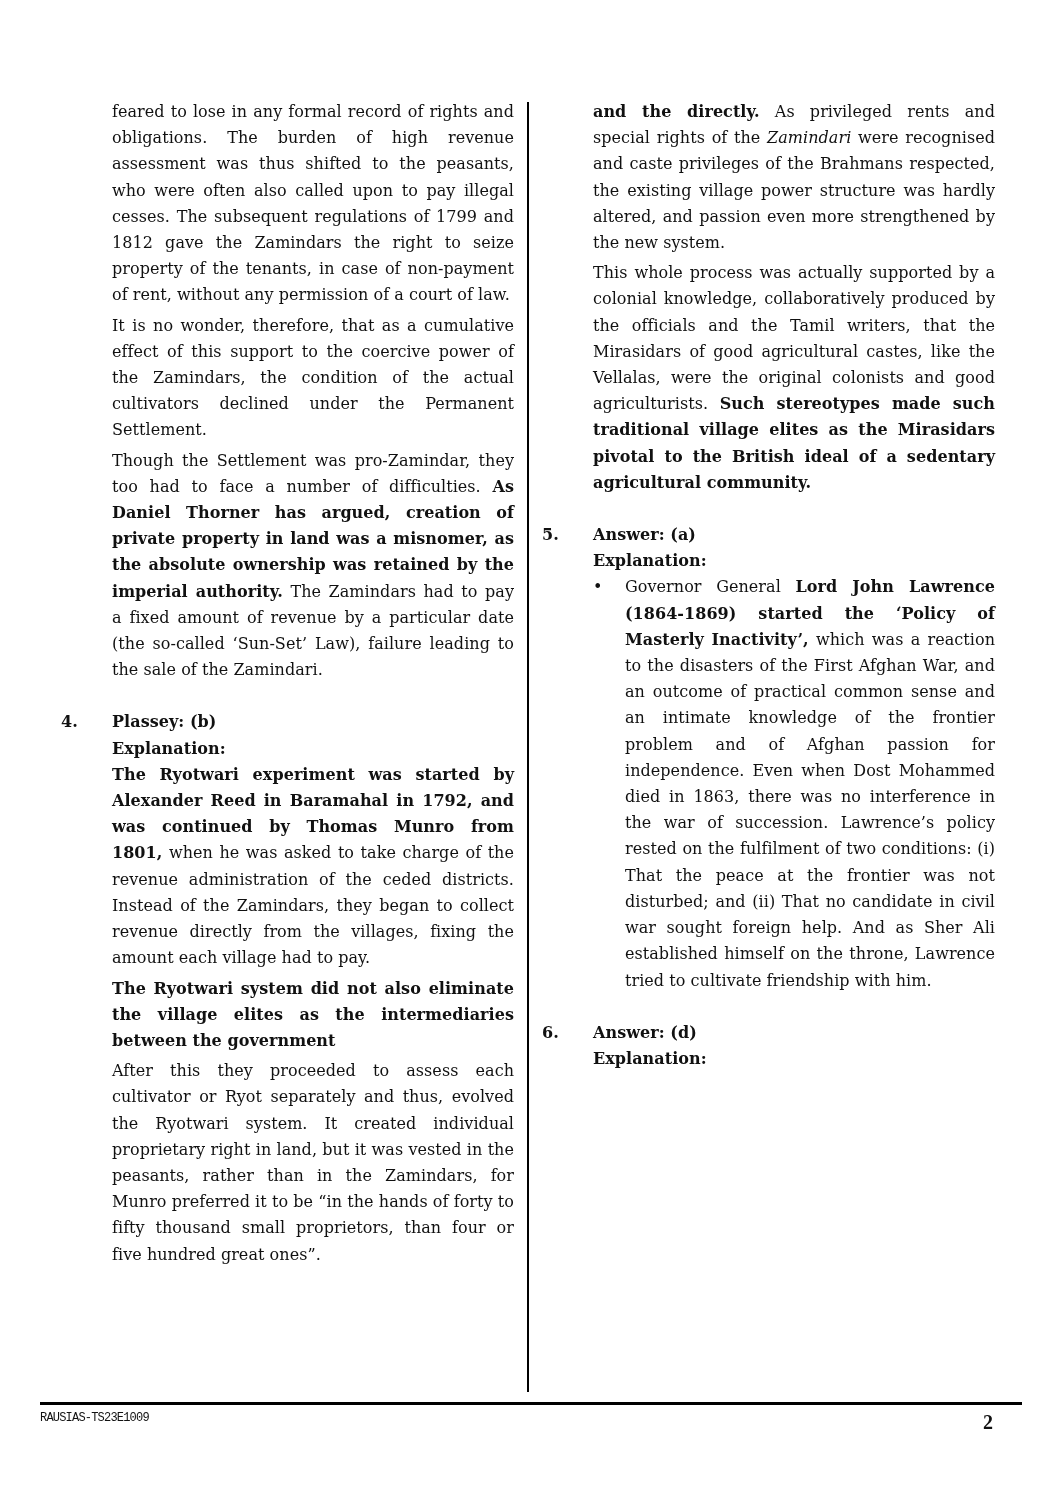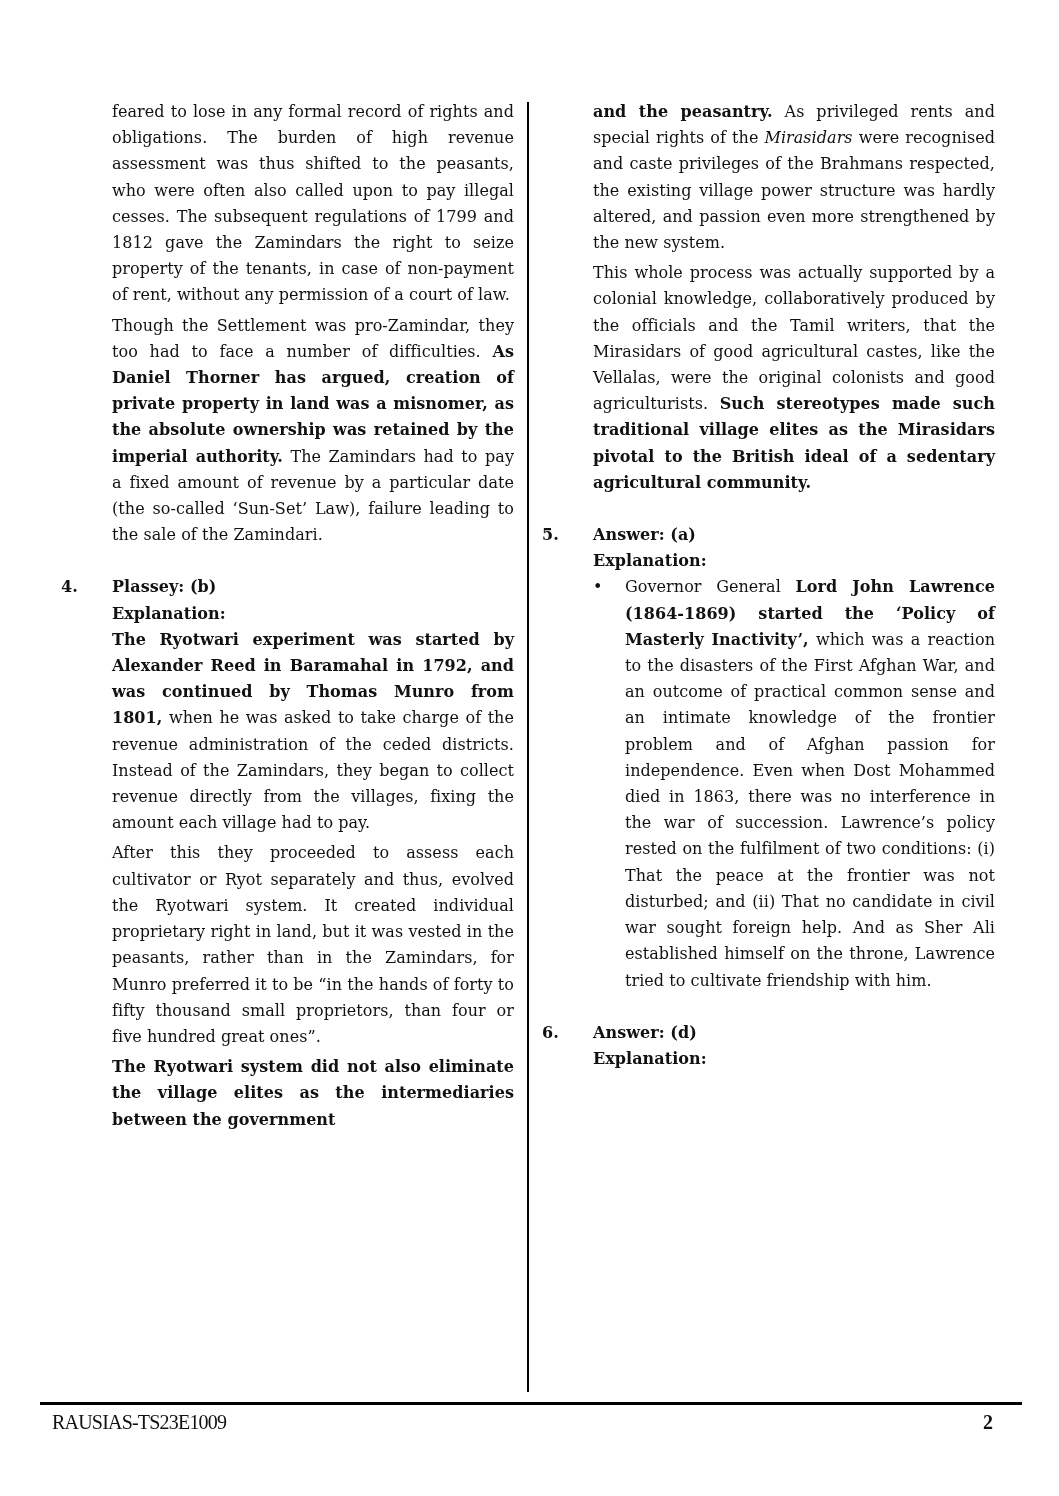--- a/index.html
+++ b/index.html
@@ -20,55 +20,56 @@
   p { margin: 0 0 4px 0; }
   b { font-weight: bold; }
   .qhead { position: relative; margin-top: 26px; }
   .qnum { position: absolute; left: -51px; font-weight: bold; }
   .bullet-wrap { position: relative; padding-left: 32px; }
   .bullet { position: absolute; left: 0; top: 0; }
   .footer-rule {
     position: absolute; left: 40px; width: 982px; top: 1402px; height: 3px; background: #000;
   }
   .footer-id {
-    position: absolute; left: 52px; top: 1411px; font-family: Liberation Serif, serif;
-    font-size: 20px; letter-spacing: -0.8px;
+    position: absolute; left: 40px; top: 1411px; font-family: Liberation Mono, monospace;
+    font-size: 12px; letter-spacing: -0.8px;
   }
   .footer-page {
     position: absolute; right: 66px; top: 1411px; font-family: "Liberation Serif", serif;
     font-size: 20px; font-weight: bold;
   }
   .tight { margin-bottom: 0; }
 </style>
 </head>
 <body>
 
 <div class="col col-left">
   <p>feared to lose in any formal record of rights and obligations. The burden of high revenue assessment was thus shifted to the peasants, who were often also called upon to pay illegal cesses. The subsequent regulations of 1799 and 1812 gave the Zamindars the right to seize property of the tenants, in case of non-payment of rent, without any permission of a court of law.</p>
+  <p>It is no wonder, therefore, that as a cumulative effect of this support to the coercive power of the Zamindars, the condition of the actual cultivators declined under the Permanent Settlement.</p>
   <p>
     <span>Though the Settlement was pro-Zamindar, they too had to face a number of difficulties. </span><b>As Daniel Thorner has argued, creation of private property in land was a misnomer, as the absolute ownership was retained by the imperial authority.</b><span> The Zamindars had to pay a fixed amount of revenue by a particular date (the so-called ‘Sun-Set’ Law), failure leading to the sale of the Zamindari.</span>
   </p>
 
   <div class="qhead">
     <span class="qnum">4.</span>
     <p class="tight"><b>Plassey: (b)</b></p>
   </div>
   <p class="tight"><b>Explanation:</b></p>
   <p>
     <b>The Ryotwari experiment was started by Alexander Reed in Baramahal in 1792, and was continued by Thomas Munro from 1801,</b><span> when he was asked to take charge of the revenue administration of the ceded districts. Instead of the Zamindars, they began to collect revenue directly from the villages, fixing the amount each village had to pay.</span>
   </p>
+  <p><b>The Ryotwari system did not also eliminate the village elites as the intermediaries between the government</b></p>
   <p>After this they proceeded to assess each cultivator or Ryot separately and thus, evolved the Ryotwari system. It created individual proprietary right in land, but it was vested in the peasants, rather than in the Zamindars, for Munro preferred it to be “in the hands of forty to fifty thousand small proprietors, than four or five hundred great ones”.</p>
-  <p><b>The Ryotwari system did not also eliminate the village elites as the intermediaries between the government</b></p>
 </div>
 
 <div class="divider"></div>
 
 <div class="col col-right">
   <p>
-    <b>and the peasantry.</b><span> As privileged rents and special rights of the </span><i>Mirasidars</i><span> were recognised and caste privileges of the Brahmans respected, the existing village power structure was hardly altered, and passion even more strengthened by the new system.</span>
+    <b>and the directly.</b><span> As privileged rents and special rights of the </span><i>Zamindari</i><span> were recognised and caste privileges of the Brahmans respected, the existing village power structure was hardly altered, and passion even more strengthened by the new system.</span>
   </p>
   <p>
     <span>This whole process was actually supported by a colonial knowledge, collaboratively produced by the officials and the Tamil writers, that the Mirasidars of good agricultural castes, like the Vellalas, were the original colonists and good agriculturists. </span><b>Such stereotypes made such traditional village elites as the Mirasidars pivotal to the British ideal of a sedentary agricultural community.</b>
   </p>
 
   <div class="qhead">
     <span class="qnum">5.</span>
     <p class="tight"><b>Answer: (a)</b></p>
   </div>
   <p class="tight"><b>Explanation:</b></p>

